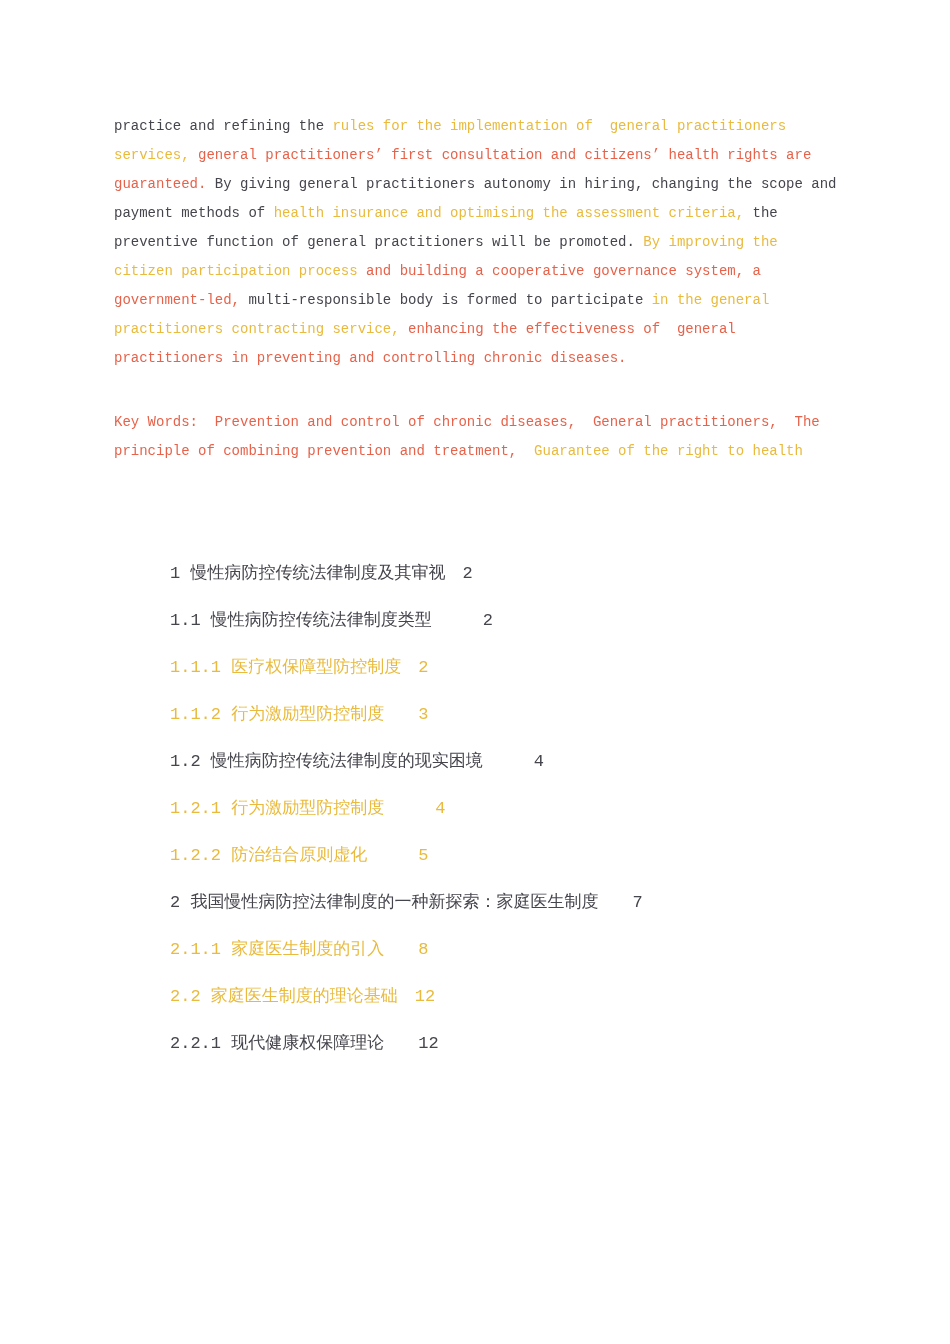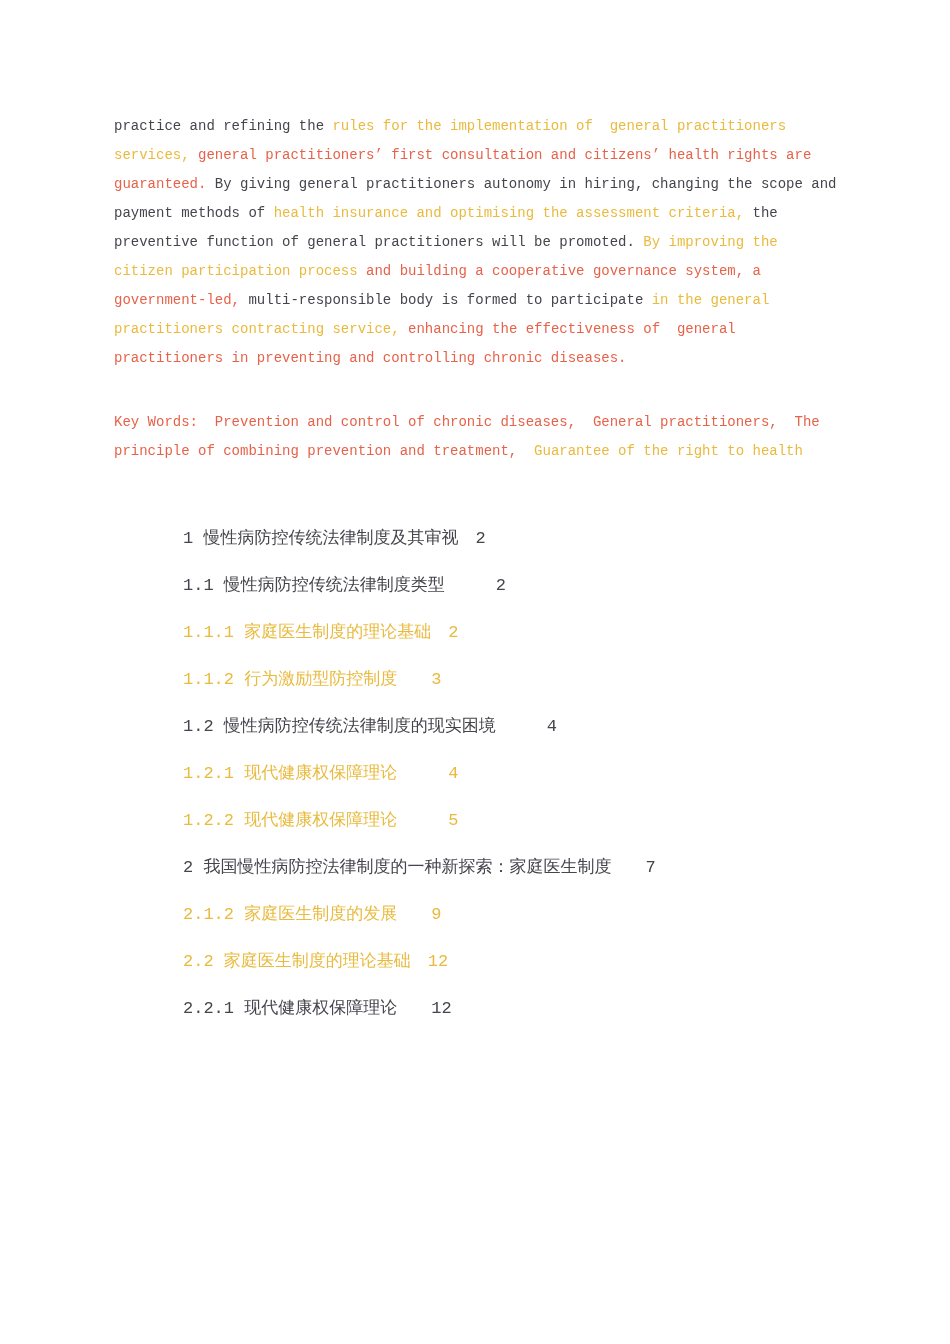--- a/index.html
+++ b/index.html
@@ -34,22 +34,21 @@
     width: 724px;
     font-size: 14px;
     line-height: 29px;
     white-space: pre-wrap;
     word-break: normal;
     margin-top: 19px;
   }
   .toc-list {
     position: absolute;
     left: 170px;
-    top: 515px;
-    margin-left: 13px;
+    top: 550px;
   }
   .toc-item {
     height: 47px;
     line-height: 47px;
     font-size: 17px;
     white-space: pre;
   }
   .seg-body { color: var(--c-body, #45454d); }
   .seg-yellow { color: var(--c-yellow, #e9ba3d); }
   .seg-red { color: var(--c-red, #e7624a); }
@@ -58,23 +57,23 @@
 <body>
 
 <div class="page">
   <div class="abstract-paragraph"><span class="seg-body">practice and refining the </span><span class="seg-yellow">rules for the implementation of  general practitioners services, </span><span class="seg-red">general practitioners’ first consultation and citizens’ health rights are guaranteed.</span><span class="seg-body"> By giving general practitioners autonomy in hiring, changing the scope and payment methods of </span><span class="seg-yellow">health insurance and optimising the assessment criteria,</span><span class="seg-body"> the preventive function of general practitioners will be promoted. </span><span class="seg-yellow">By improving the citizen participation process </span><span class="seg-red">and building a cooperative governance system, a government-led, </span><span class="seg-body">multi-responsible body is formed to participate </span><span class="seg-yellow">in the general practitioners contracting service, </span><span class="seg-red">enhancing the effectiveness of  general practitioners in preventing and controlling chronic diseases.</span></div>
 
   <div class="keywords-paragraph"><span class="seg-red">Key Words:  Prevention and control of chronic diseases,  General practitioners,  The principle of combining prevention and treatment,  </span><span class="seg-yellow">Guarantee of the right to health</span></div>
 
   <div class="toc-list">
       <div class="toc-item seg-body"><span>1 慢性病防控传统法律制度及其审视</span><span>　</span><span>2</span></div>
       <div class="toc-item seg-body"><span>1.1 慢性病防控传统法律制度类型</span><span>　　　</span><span>2</span></div>
-      <div class="toc-item seg-yellow"><span>1.1.1 家庭医生制度的理论基础</span><span>　</span><span>2</span></div>
+      <div class="toc-item seg-yellow"><span>1.1.1 医疗权保障型防控制度</span><span>　</span><span>2</span></div>
       <div class="toc-item seg-yellow"><span>1.1.2 行为激励型防控制度</span><span>　　</span><span>3</span></div>
       <div class="toc-item seg-body"><span>1.2 慢性病防控传统法律制度的现实困境</span><span>　　　</span><span>4</span></div>
-      <div class="toc-item seg-yellow"><span>1.2.1 现代健康权保障理论</span><span>　　　</span><span>4</span></div>
-      <div class="toc-item seg-yellow"><span>1.2.2 现代健康权保障理论</span><span>　　　</span><span>5</span></div>
+      <div class="toc-item seg-yellow"><span>1.2.1 行为激励型防控制度</span><span>　　　</span><span>4</span></div>
+      <div class="toc-item seg-yellow"><span>1.2.2 防治结合原则虚化</span><span>　　　</span><span>5</span></div>
       <div class="toc-item seg-body"><span>2 我国慢性病防控法律制度的一种新探索：家庭医生制度</span><span>　　</span><span>7</span></div>
-      <div class="toc-item seg-yellow"><span>2.1.2 家庭医生制度的发展</span><span>　　</span><span>9</span></div>
+      <div class="toc-item seg-yellow"><span>2.1.1 家庭医生制度的引入</span><span>　　</span><span>8</span></div>
       <div class="toc-item seg-yellow"><span>2.2 家庭医生制度的理论基础</span><span>　</span><span>12</span></div>
       <div class="toc-item seg-body"><span>2.2.1 现代健康权保障理论</span><span>　　</span><span>12</span></div>
     </div>
 </div>
 
 </body></html>

